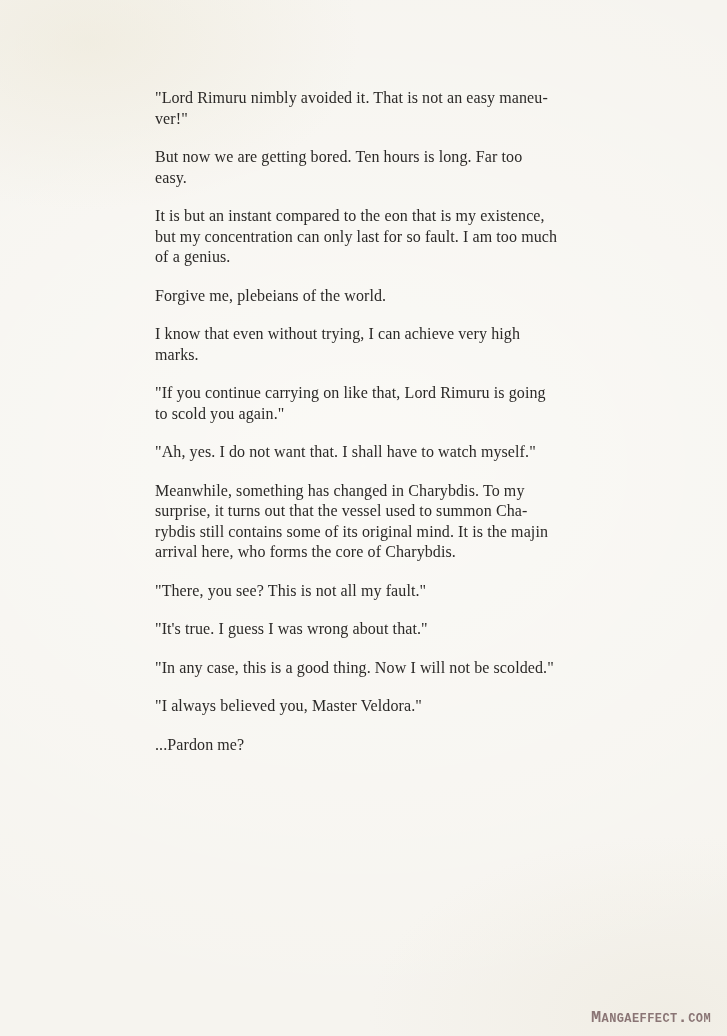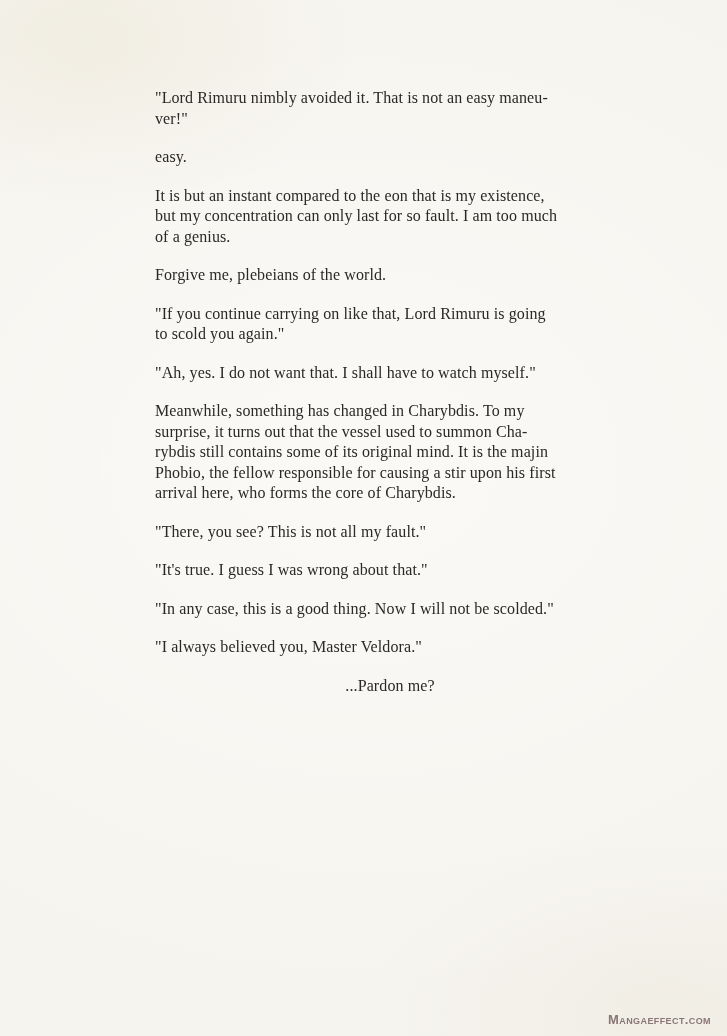--- a/index.html
+++ b/index.html
@@ -21,70 +21,74 @@
   .text-block {
     position: absolute;
     top: 88px;
     left: 155px;
     width: 470px;
     color: #2b2927;
     font-size: 16px;
     line-height: 20.5px;
   }
   .para { margin: 0 0 18px 0; }
-  .para:last-child { margin-bottom: 16px; text-align: center; }
+  .para:last-child { margin-bottom: 16px; }
   .line {
     display: block;
     white-space: nowrap;
     letter-spacing: 0.1px;
   }
   .watermark {
     position: absolute;
     right: 16px;
     bottom: 9px;
-    font-family: Liberation Sans, sans-serif;
+    font-family: Liberation Mono, monospace;
     font-variant: small-caps;
     font-weight: 700;
-    font-size: 13px;
+    font-size: 17px;
     letter-spacing: 0.4px;
     color: #8a7575;
   }
 </style>
 </head>
 <body>
 
 <div class="page">
   <div class="text-block">
       <p class="para">
         <span class="line">"Lord Rimuru nimbly avoided it. That is not an easy maneu-</span>
         <span class="line">ver!"</span>
       </p>
       <p class="para">
+        <span class="line">But now we are getting bored. Ten hours is long. Far too</span>
         <span class="line">easy.</span>
       </p>
       <p class="para">
         <span class="line">It is but an instant compared to the eon that is my existence,</span>
         <span class="line">but my concentration can only last for so fault. I am too much</span>
         <span class="line">of a genius.</span>
       </p>
       <p class="para">
         <span class="line">Forgive me, plebeians of the world.</span>
+      </p>
+      <p class="para">
+        <span class="line">I know that even without trying, I can achieve very high</span>
+        <span class="line">marks.</span>
       </p>
       <p class="para">
         <span class="line">"If you continue carrying on like that, Lord Rimuru is going</span>
         <span class="line">to scold you again."</span>
       </p>
       <p class="para">
         <span class="line">"Ah, yes. I do not want that. I shall have to watch myself."</span>
       </p>
       <p class="para">
         <span class="line">Meanwhile, something has changed in Charybdis. To my</span>
         <span class="line">surprise, it turns out that the vessel used to summon Cha-</span>
         <span class="line">rybdis still contains some of its original mind. It is the majin</span>
-        <span class="line">Phobio, the fellow responsible for causing a stir upon his first</span>
         <span class="line">arrival here, who forms the core of Charybdis.</span>
       </p>
       <p class="para">
         <span class="line">"There, you see? This is not all my fault."</span>
       </p>
       <p class="para">
         <span class="line">"It's true. I guess I was wrong about that."</span>
       </p>
       <p class="para">
         <span class="line">"In any case, this is a good thing. Now I will not be scolded."</span>

